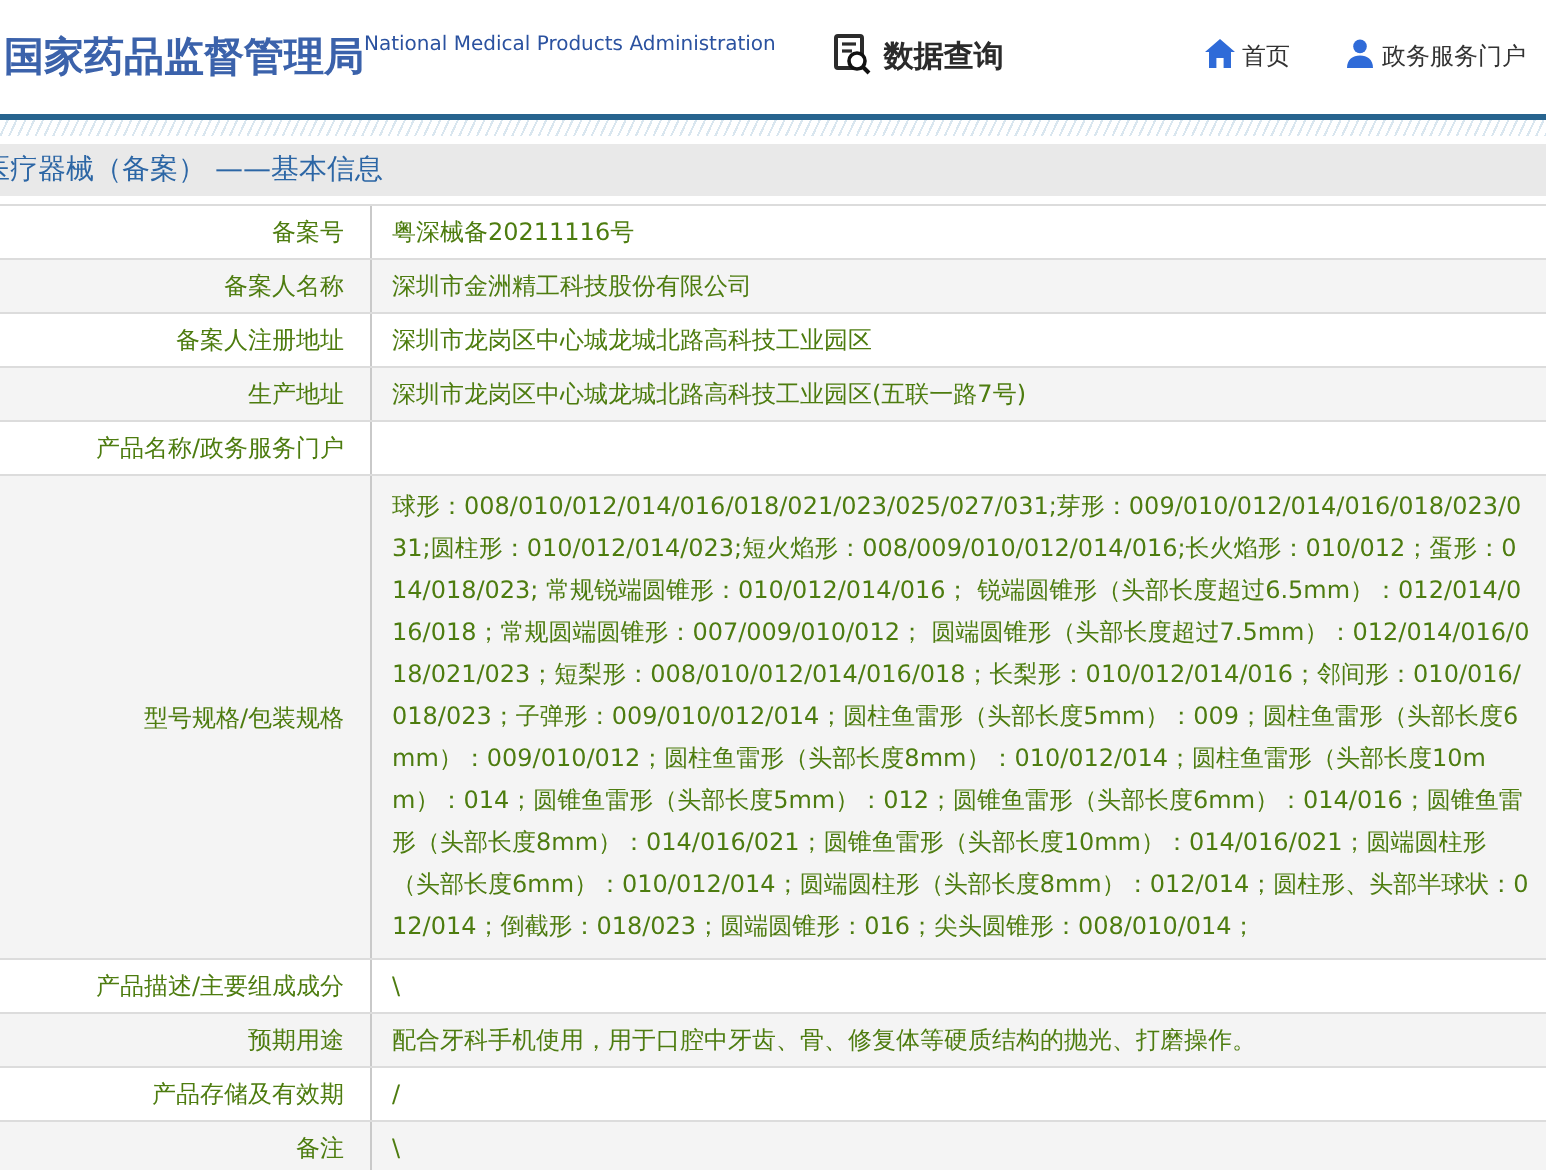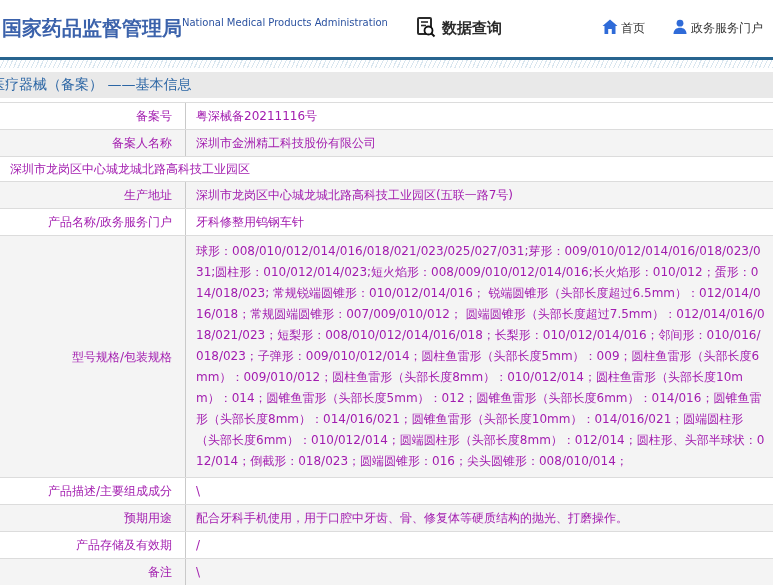--- a/index.html
+++ b/index.html
@@ -61,21 +61,21 @@
 
   
   .info-table { margin-top: 4px; width: 100%; }
   .row {
     display: flex; width: 100%;
     border-top: 1px solid #dcdcdc;
     background: #ffffff;
   }
   .row:last-child { border-bottom: 1px solid #dcdcdc; }
   .row.alt { background: #f4f4f4; }
-  .cell { font-size: 12px; color: #a21caf; }
+  .cell { font-size: 12px; color: #4d7c0f; }
   .cell.label {
     width: 186px; min-height: 24px;
     padding: 5px 13px 4px 4px;
     text-align: right;
     border-right: 1px solid #c9c9c9;
     display: flex; align-items: center; justify-content: flex-end; gap: 3px;
     flex-shrink: 0;
   }
   .cell.value {
     flex: 1; min-height: 24px;
@@ -145,31 +145,31 @@
     <div class="cell label">备案号</div>
     <div class="cell value">粤深械备20211116号</div>
   </div>
 
   <div class="row alt">
     <div class="cell label">备案人名称</div>
     <div class="cell value">深圳市金洲精工科技股份有限公司</div>
   </div>
 
   <div class="row">
+    <div class="cell label">备案人注册地址</div>
     <div class="cell value">深圳市龙岗区中心城龙城北路高科技工业园区</div>
   </div>
 
   <div class="row alt">
     <div class="cell label">生产地址</div>
     <div class="cell value">深圳市龙岗区中心城龙城北路高科技工业园区(五联一路7号)</div>
   </div>
 
   <div class="row">
     <div class="cell label">产品名称/政务服务门户</div>
-    <div class="cell value">牙科修整用钨钢车针</div>
   </div>
 
   <div class="row alt">
     <div class="cell label">型号规格/包装规格</div>
     <div class="cell value multiline">球形：008/010/012/014/016/018/021/023/025/027/031;芽形：009/010/012/014/016/018/023/031;圆柱形：010/012/014/023;短火焰形：008/009/010/012/014/016;长火焰形：010/012；蛋形：014/018/023; 常规锐端圆锥形：010/012/014/016； 锐端圆锥形（头部长度超过6.5mm）：012/014/016/018；常规圆端圆锥形：007/009/010/012； 圆端圆锥形（头部长度超过7.5mm）：012/014/016/018/021/023；短梨形：008/010/012/014/016/018；长梨形：010/012/014/016；邻间形：010/016/018/023；子弹形：009/010/012/014；圆柱鱼雷形（头部长度5mm）：009；圆柱鱼雷形（头部长度6mm）：009/010/012；圆柱鱼雷形（头部长度8mm）：010/012/014；圆柱鱼雷形（头部长度10mm）：014；圆锥鱼雷形（头部长度5mm）：012；圆锥鱼雷形（头部长度6mm）：014/016；圆锥鱼雷形（头部长度8mm）：014/016/021；圆锥鱼雷形（头部长度10mm）：014/016/021；圆端圆柱形（头部长度6mm）：010/012/014；圆端圆柱形（头部长度8mm）：012/014；圆柱形、头部半球状：012/014；倒截形：018/023；圆端圆锥形：016；尖头圆锥形：008/010/014；</div>
   </div>
 
   <div class="row">
     <div class="cell label">产品描述/主要组成成分</div>
     <div class="cell value">\</div>

